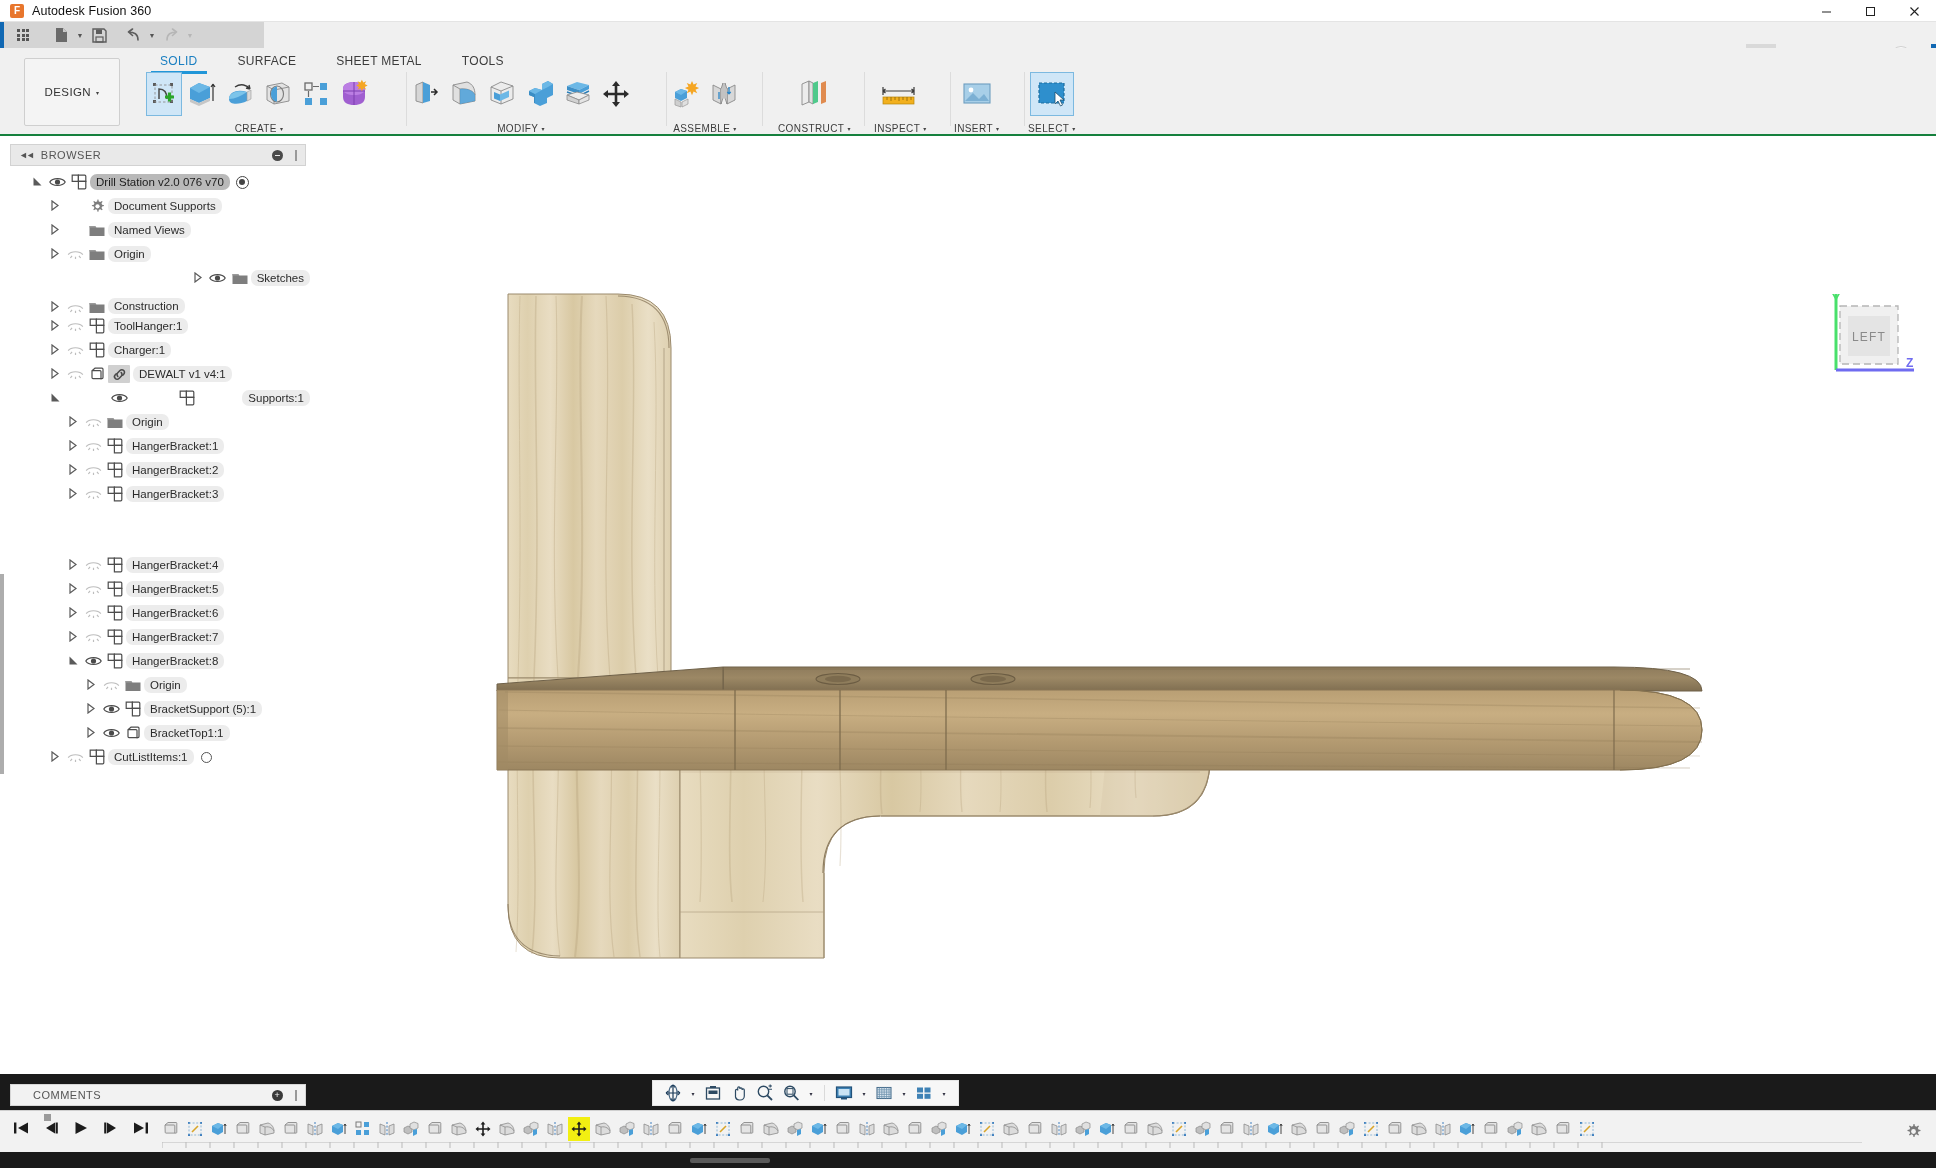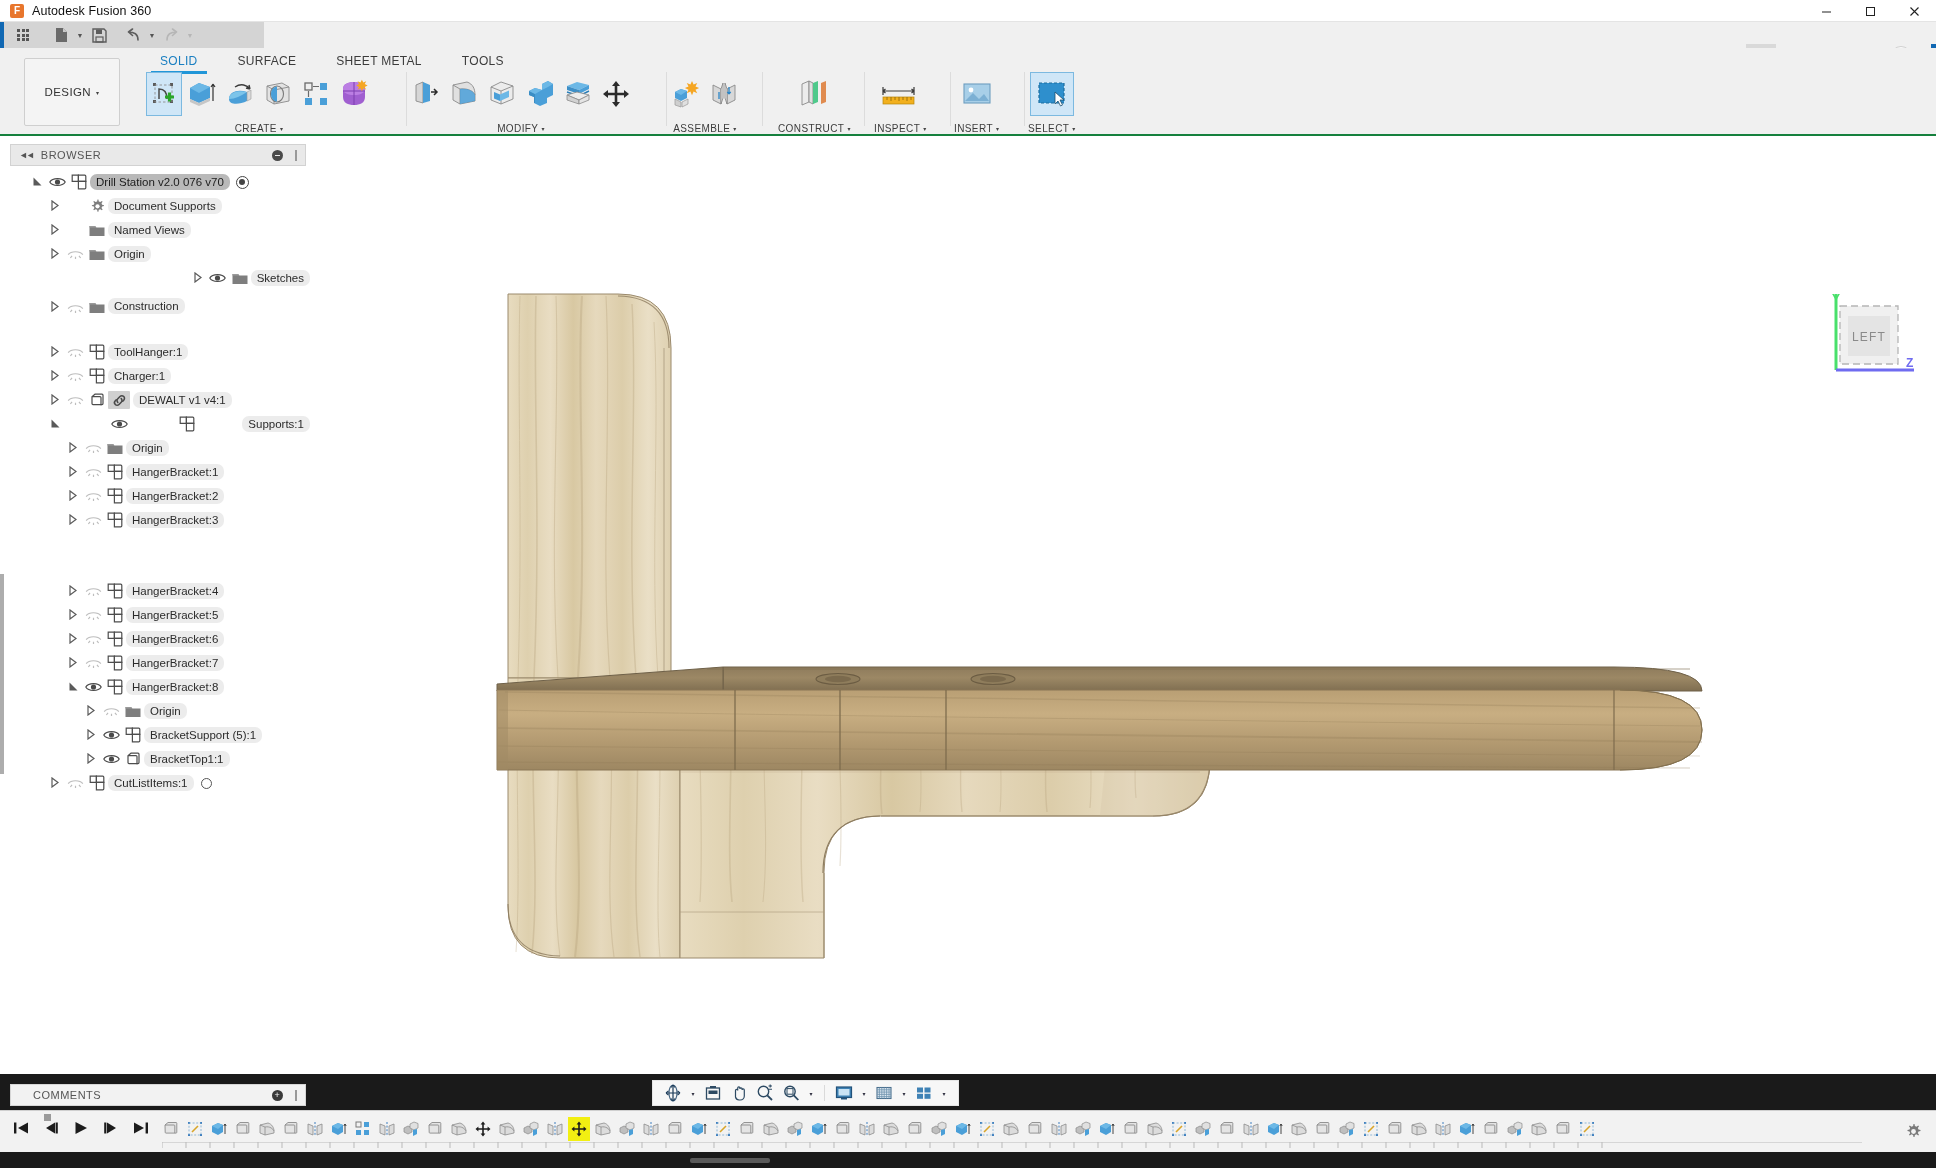--- a/index.html
+++ b/index.html
@@ -784,21 +784,21 @@
           </svg>
         </span>
         <span class="ticon">
           <svg width="16" height="13" viewBox="0 0 16 13">
             <path d="M0.5 2 h5.5 l1.4 1.6 h8.1 v8.4 h-15 Z" fill="#7e7e7e"></path>
             <path d="M0.5 2 h5.5 l1.4 1.6 h-6.9 Z" fill="#9a9a9a"></path>
           </svg>
         </span>
         <span class="tlabel">Construction</span>
       </div>
-      <div class="trow" style="padding-left: 36px; margin-top: 26px;">
+      <div class="trow" style="padding-left: 36px;">
         <span class="tarrow"><svg width="10" height="11" viewBox="0 0 10 11">
             <path d="M2 1 L8 5.5 L2 10 Z" fill="none" stroke="#5a5a5a" stroke-width="1.2"></path>
           </svg></span>
         <span class="teye">
           <svg width="17" height="12" viewBox="0 0 17 12">
             <path d="M1.2 6.6 C4 2.8 13 2.8 15.8 6.6" fill="none" stroke="#bdbdbd" stroke-width="1.2"></path>
             <path d="M5 7.8 L3.4 10 M8.5 8.8 L8.5 11 M12 7.8 L13.6 10" stroke="#bdbdbd" stroke-width="1.2"></path>
           </svg>
         </span>
         <span class="ticon">

